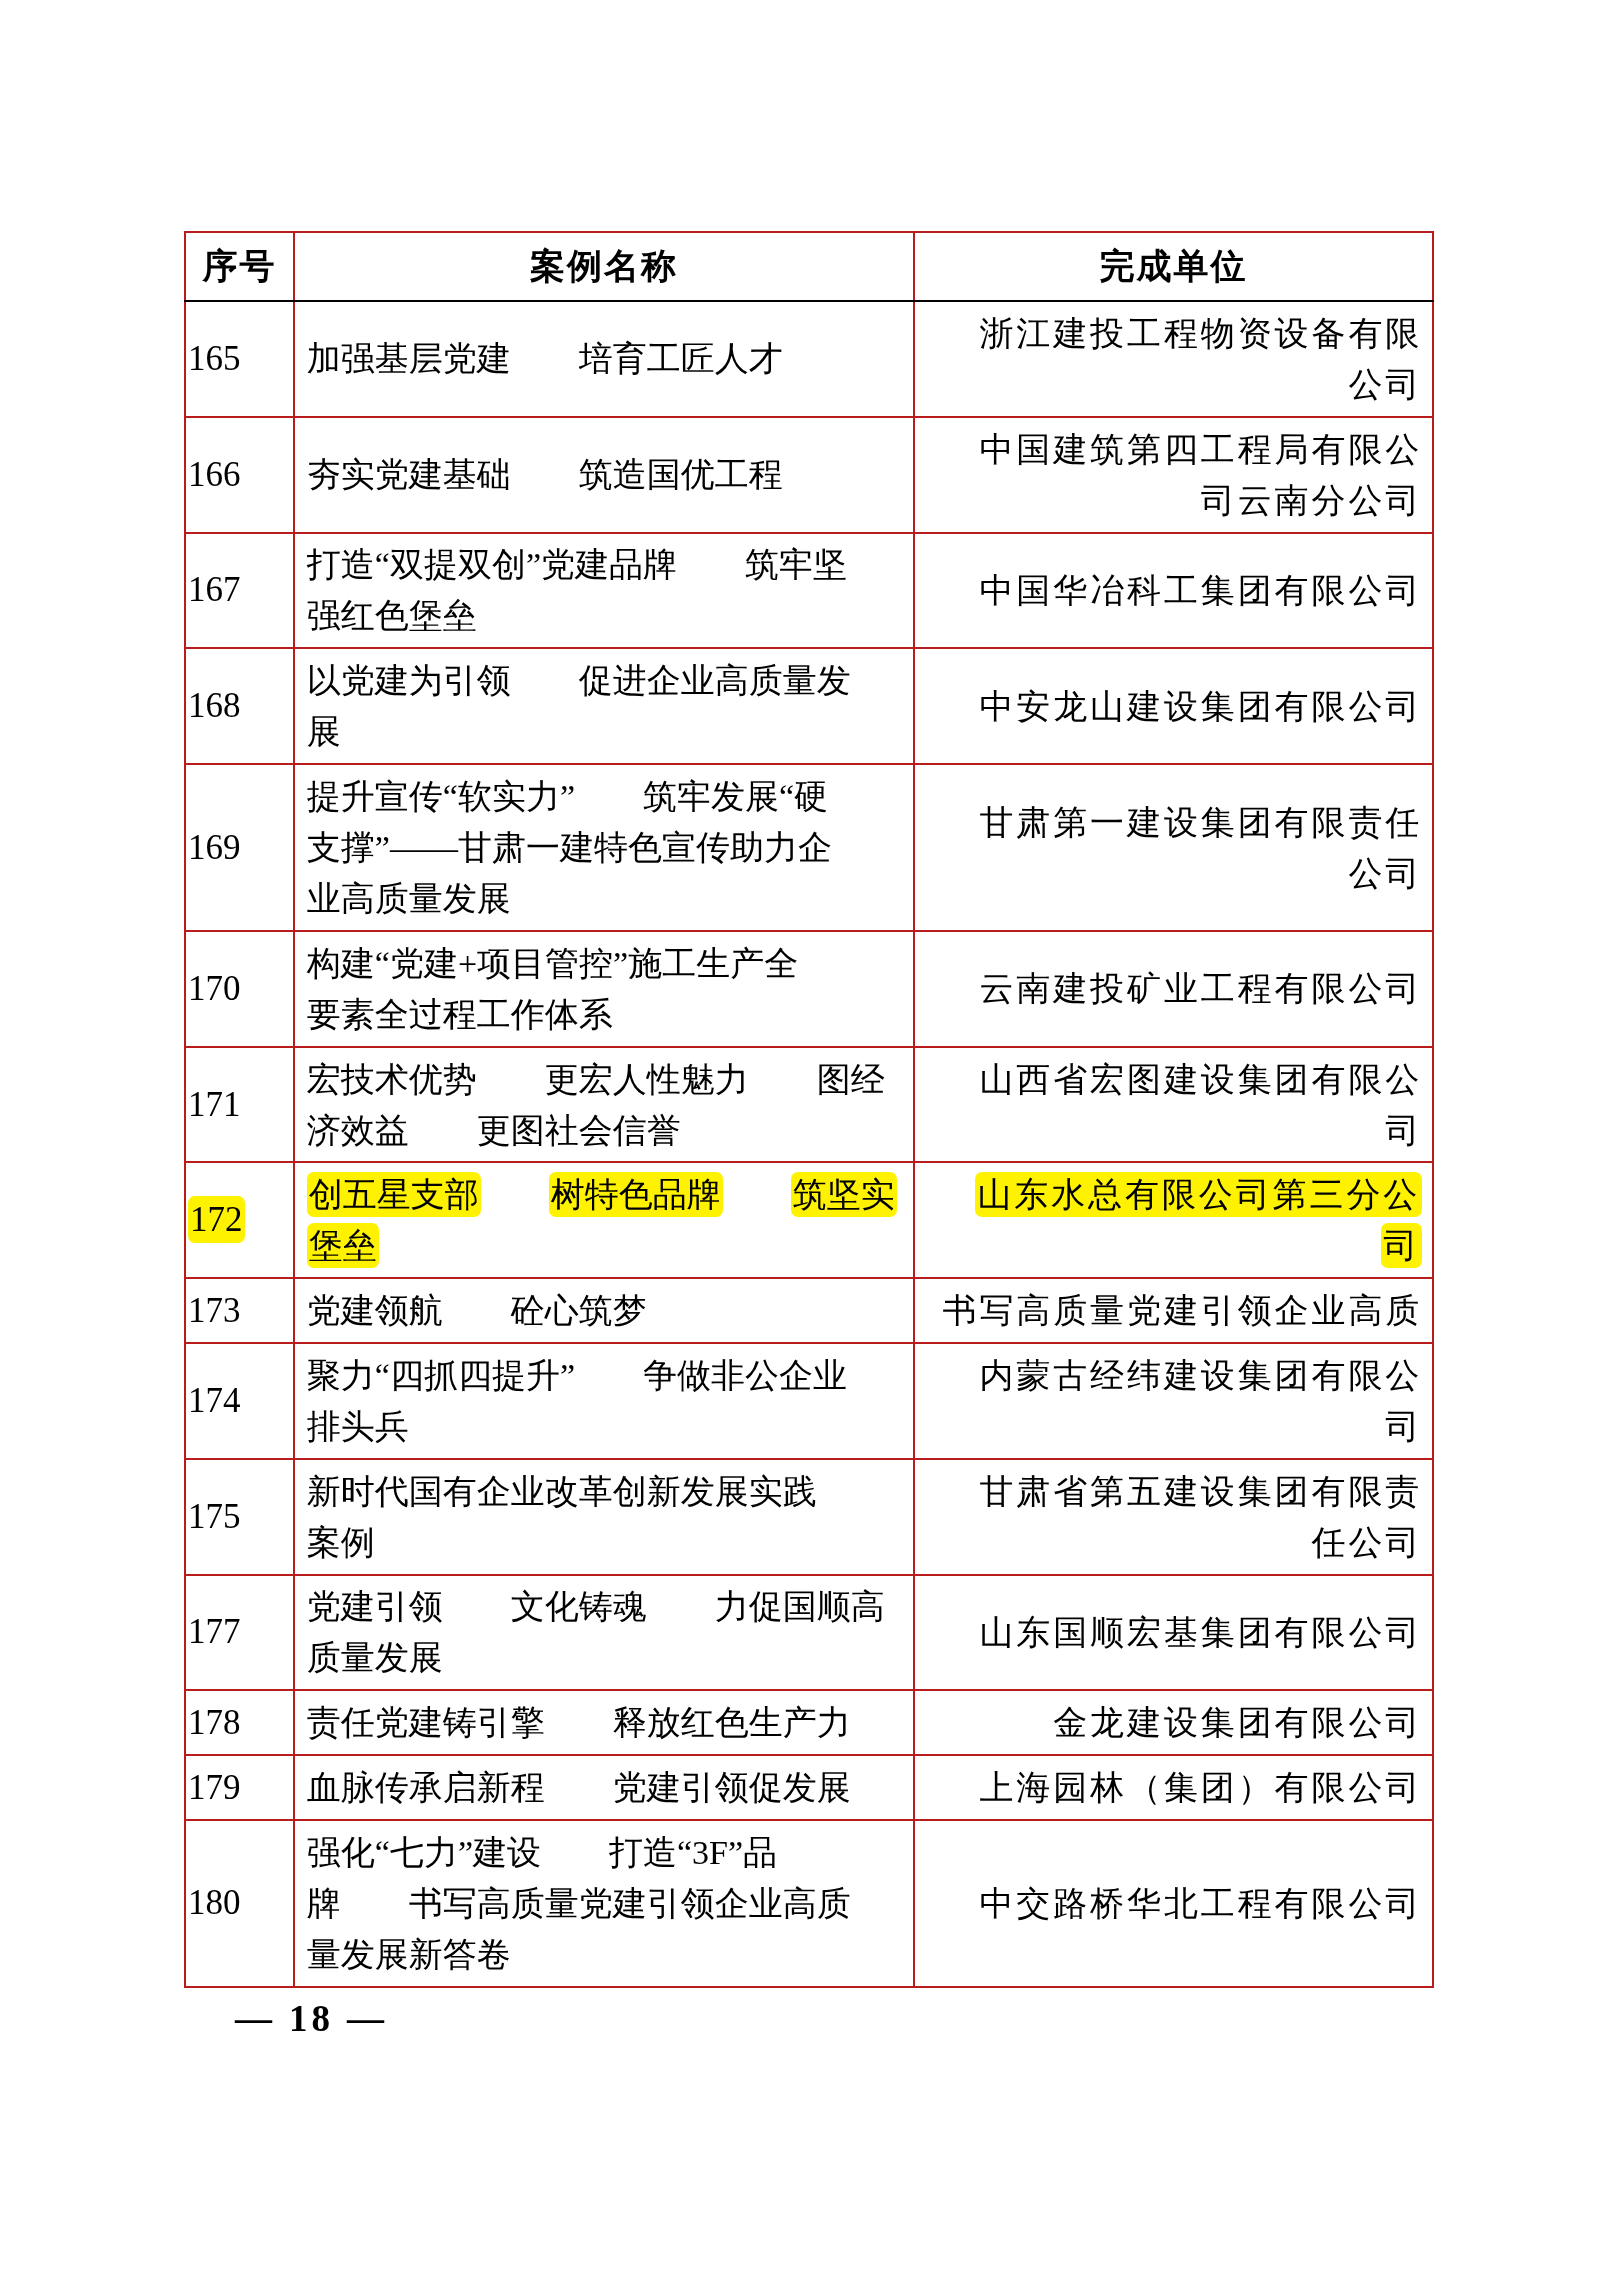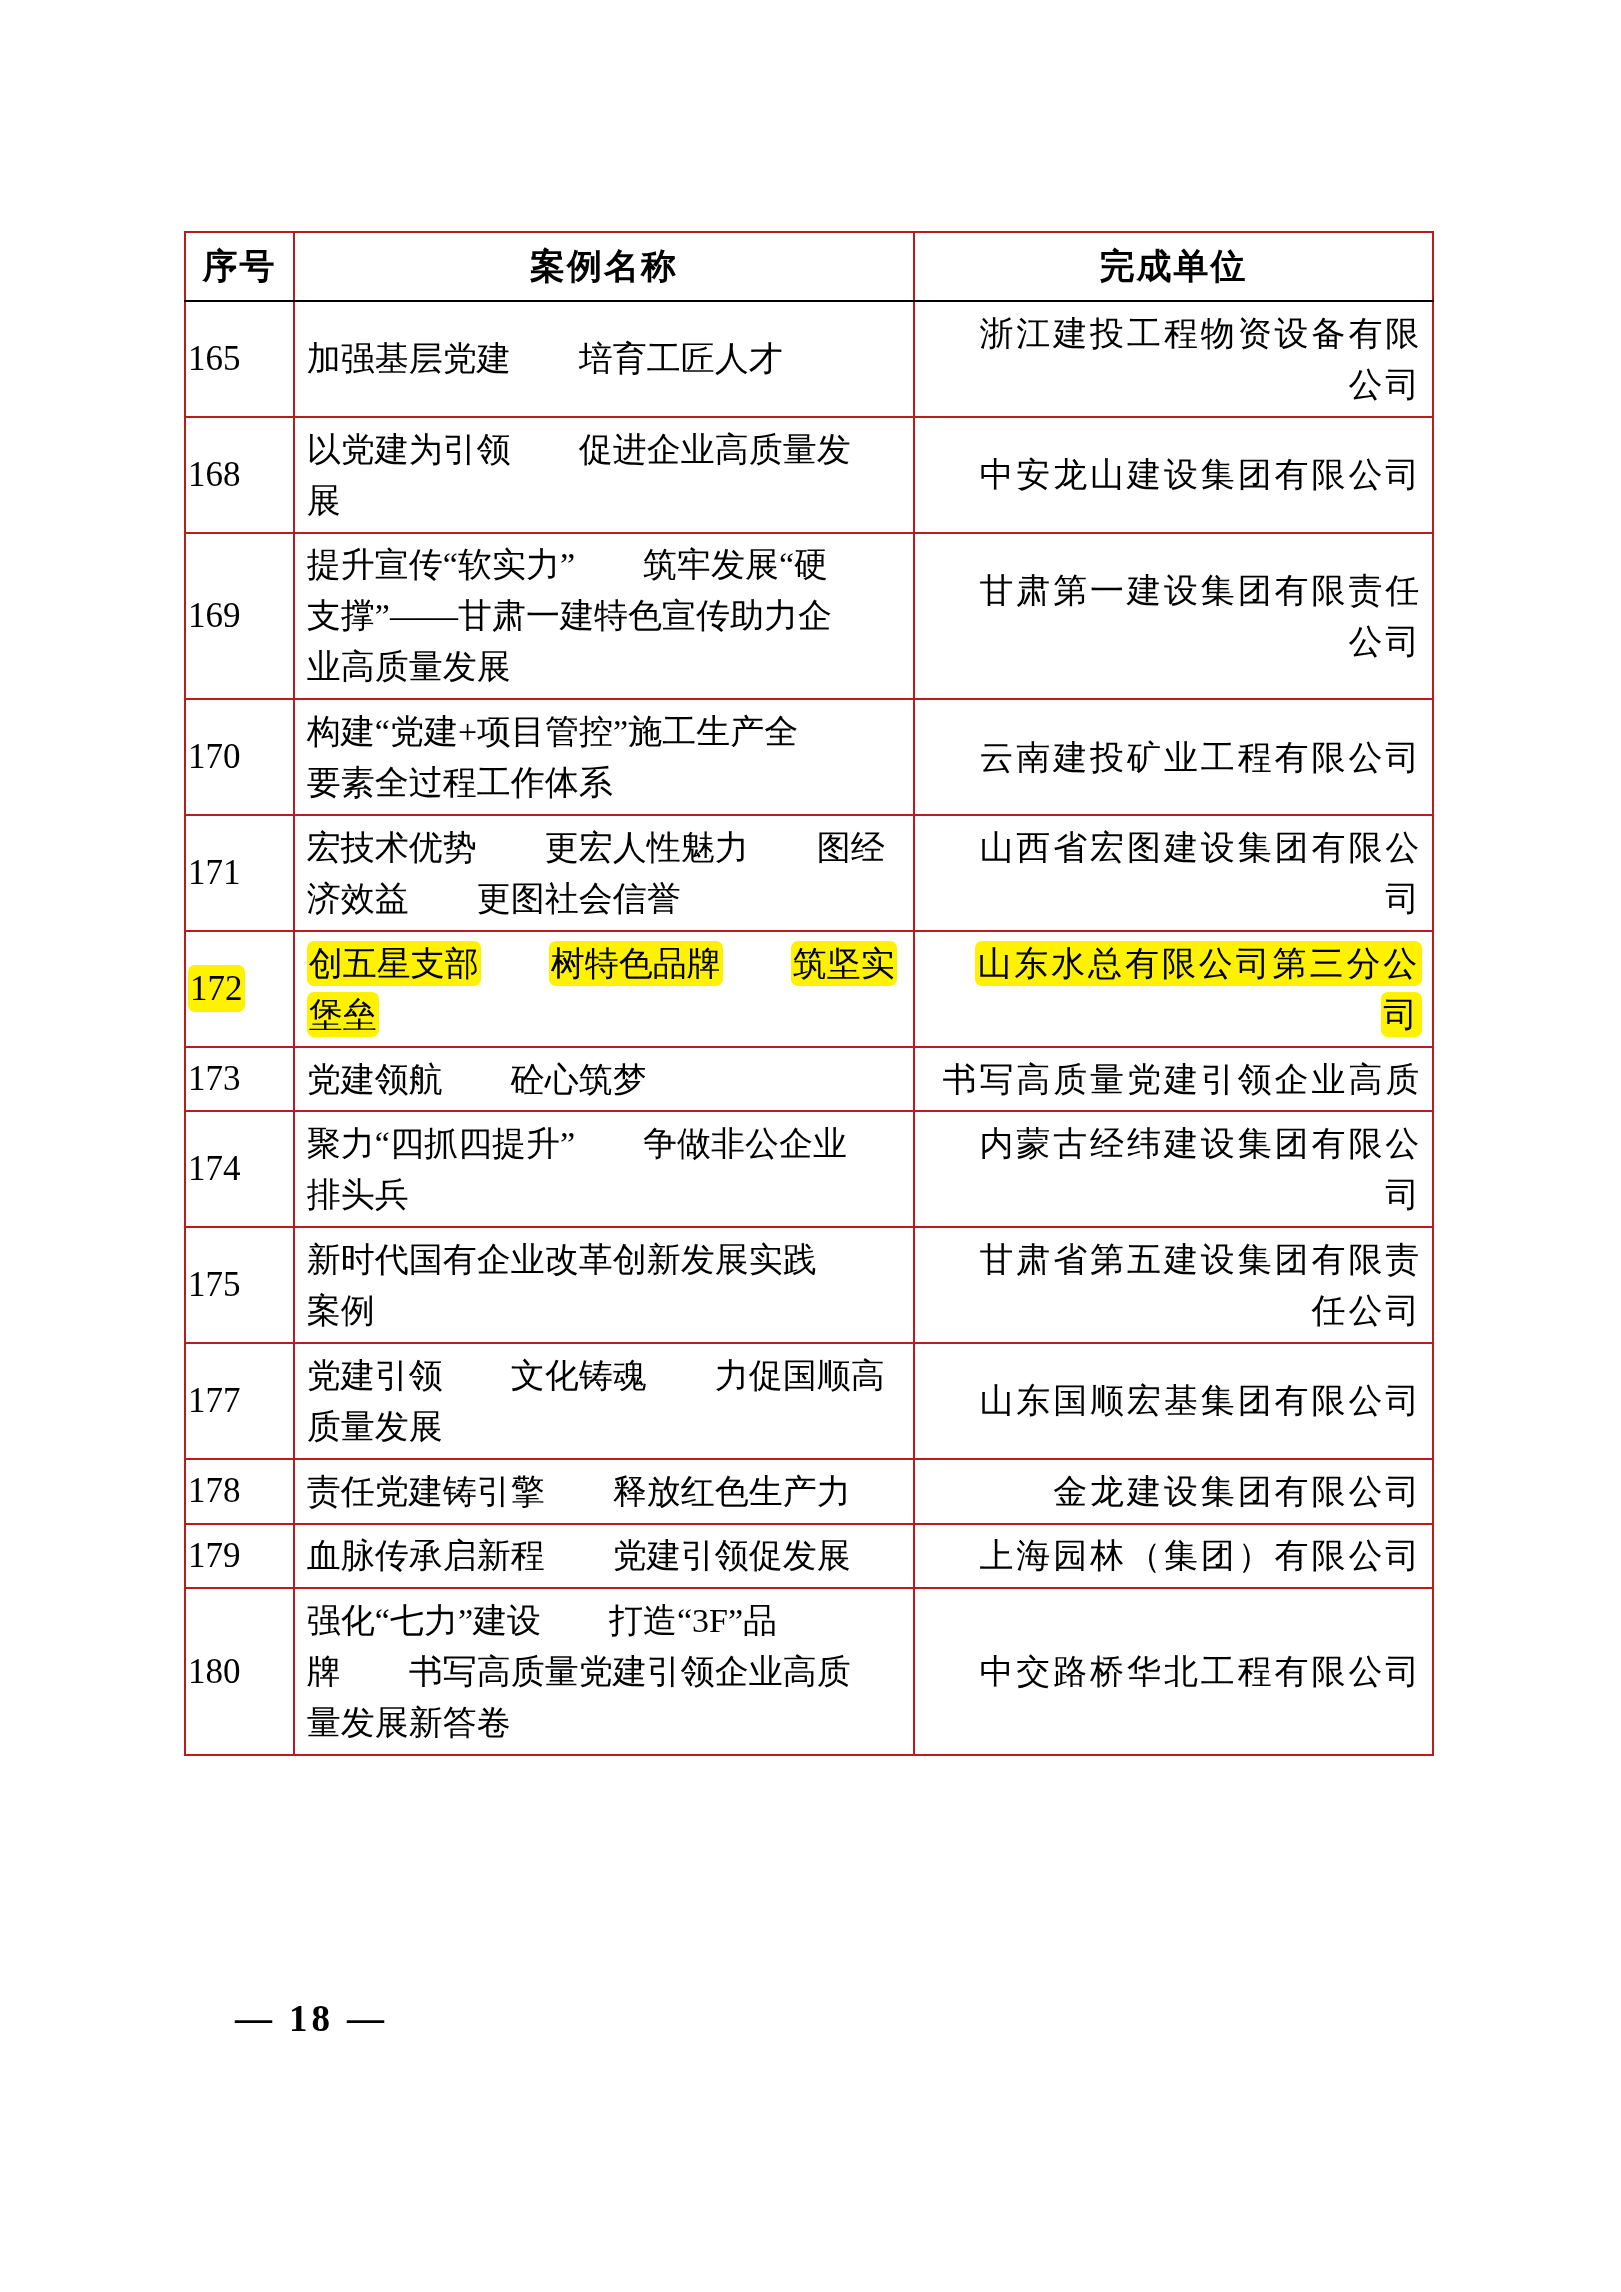--- a/index.html
+++ b/index.html
@@ -62,20 +62,40 @@
           <td class="num"><span>165</span></td>
           <td class="case">
             <div class="line"><span>加强基层党建　　培育工匠人才</span></div>
           </td>
           <td class="unit">
             <div class="line"><span>浙江建投工程物资设备有限</span></div>
             <div class="line"><span>公司</span></div>
           </td>
         </tr>
         <tr>
+          <td class="num"><span>166</span></td>
+          <td class="case">
+            <div class="line"><span>夯实党建基础　　筑造国优工程</span></div>
+          </td>
+          <td class="unit">
+            <div class="line"><span>中国建筑第四工程局有限公</span></div>
+            <div class="line"><span>司云南分公司</span></div>
+          </td>
+        </tr>
+        <tr>
+          <td class="num"><span>167</span></td>
+          <td class="case">
+            <div class="line"><span>打造“双提双创”党建品牌　　筑牢坚</span></div>
+            <div class="line"><span>强红色堡垒</span></div>
+          </td>
+          <td class="unit">
+            <div class="line"><span>中国华冶科工集团有限公司</span></div>
+          </td>
+        </tr>
+        <tr>
           <td class="num"><span>168</span></td>
           <td class="case">
             <div class="line"><span>以党建为引领　　促进企业高质量发</span></div>
             <div class="line"><span>展</span></div>
           </td>
           <td class="unit">
             <div class="line"><span>中安龙山建设集团有限公司</span></div>
           </td>
         </tr>
         <tr>

